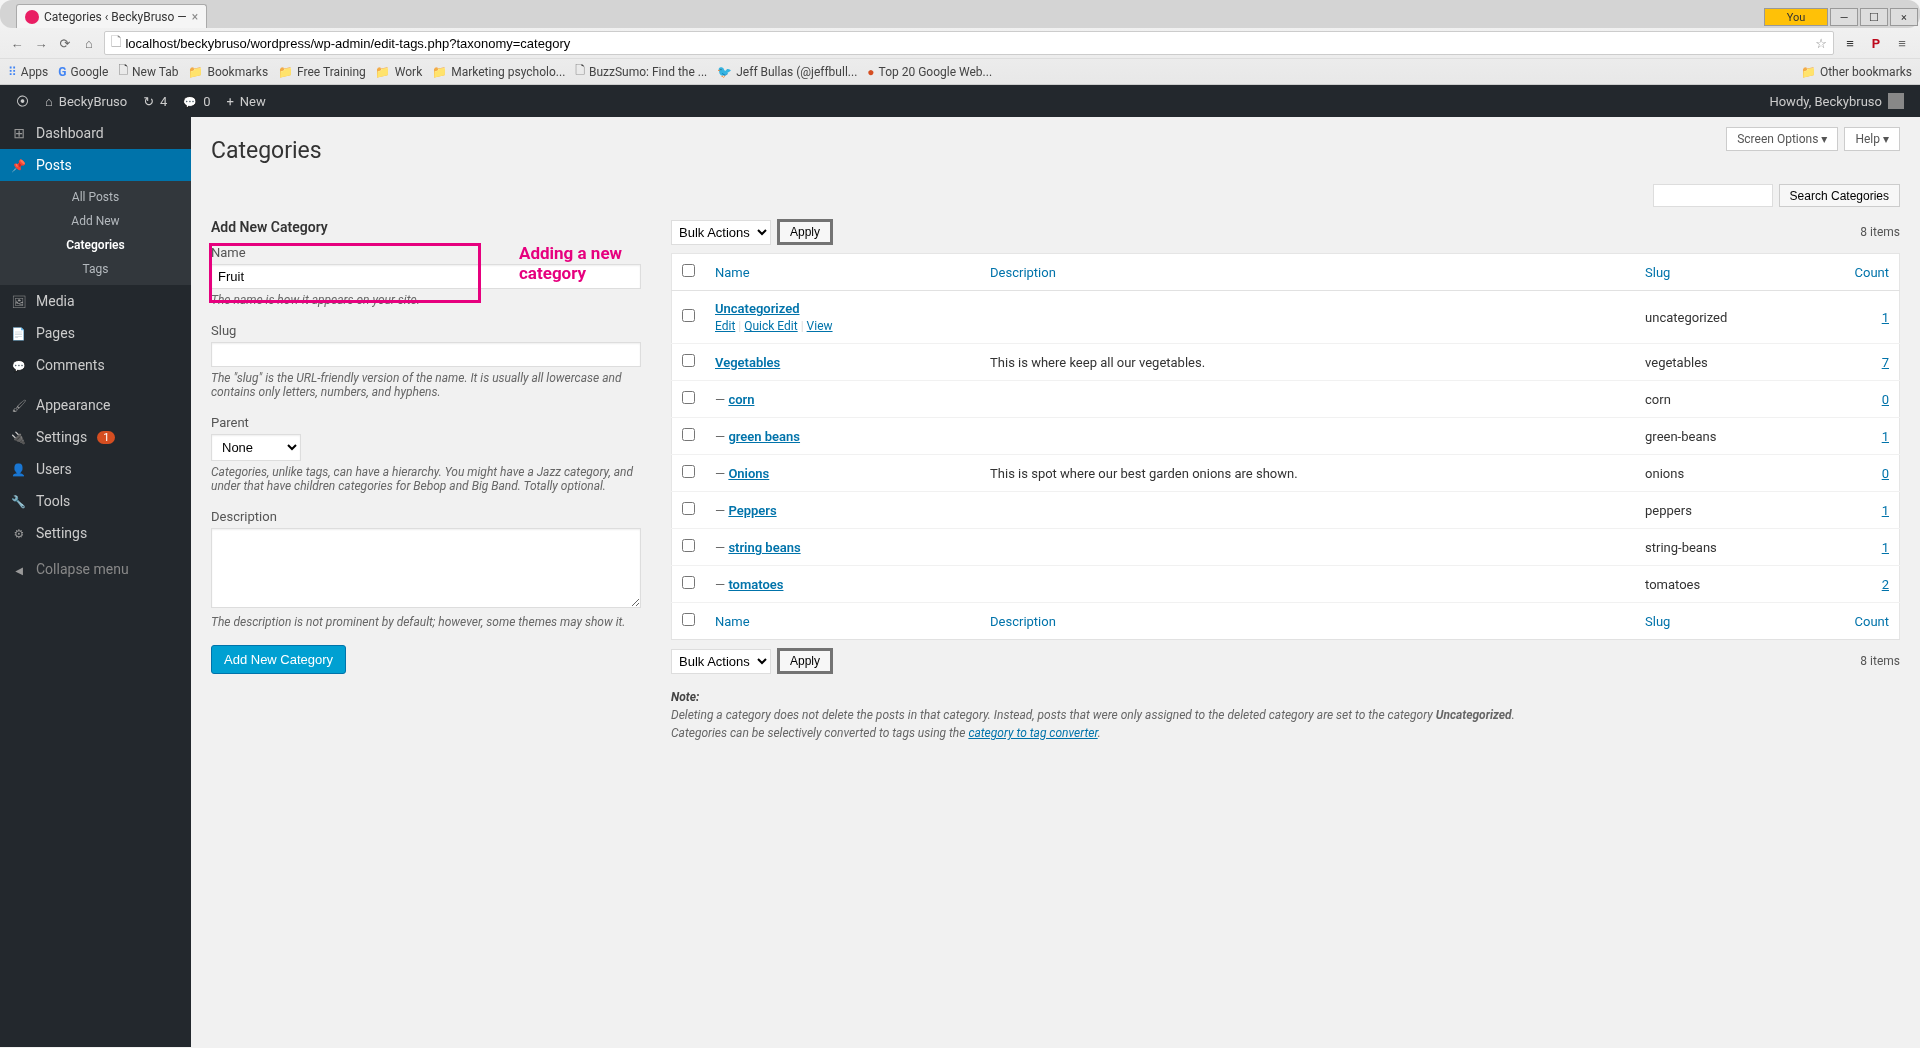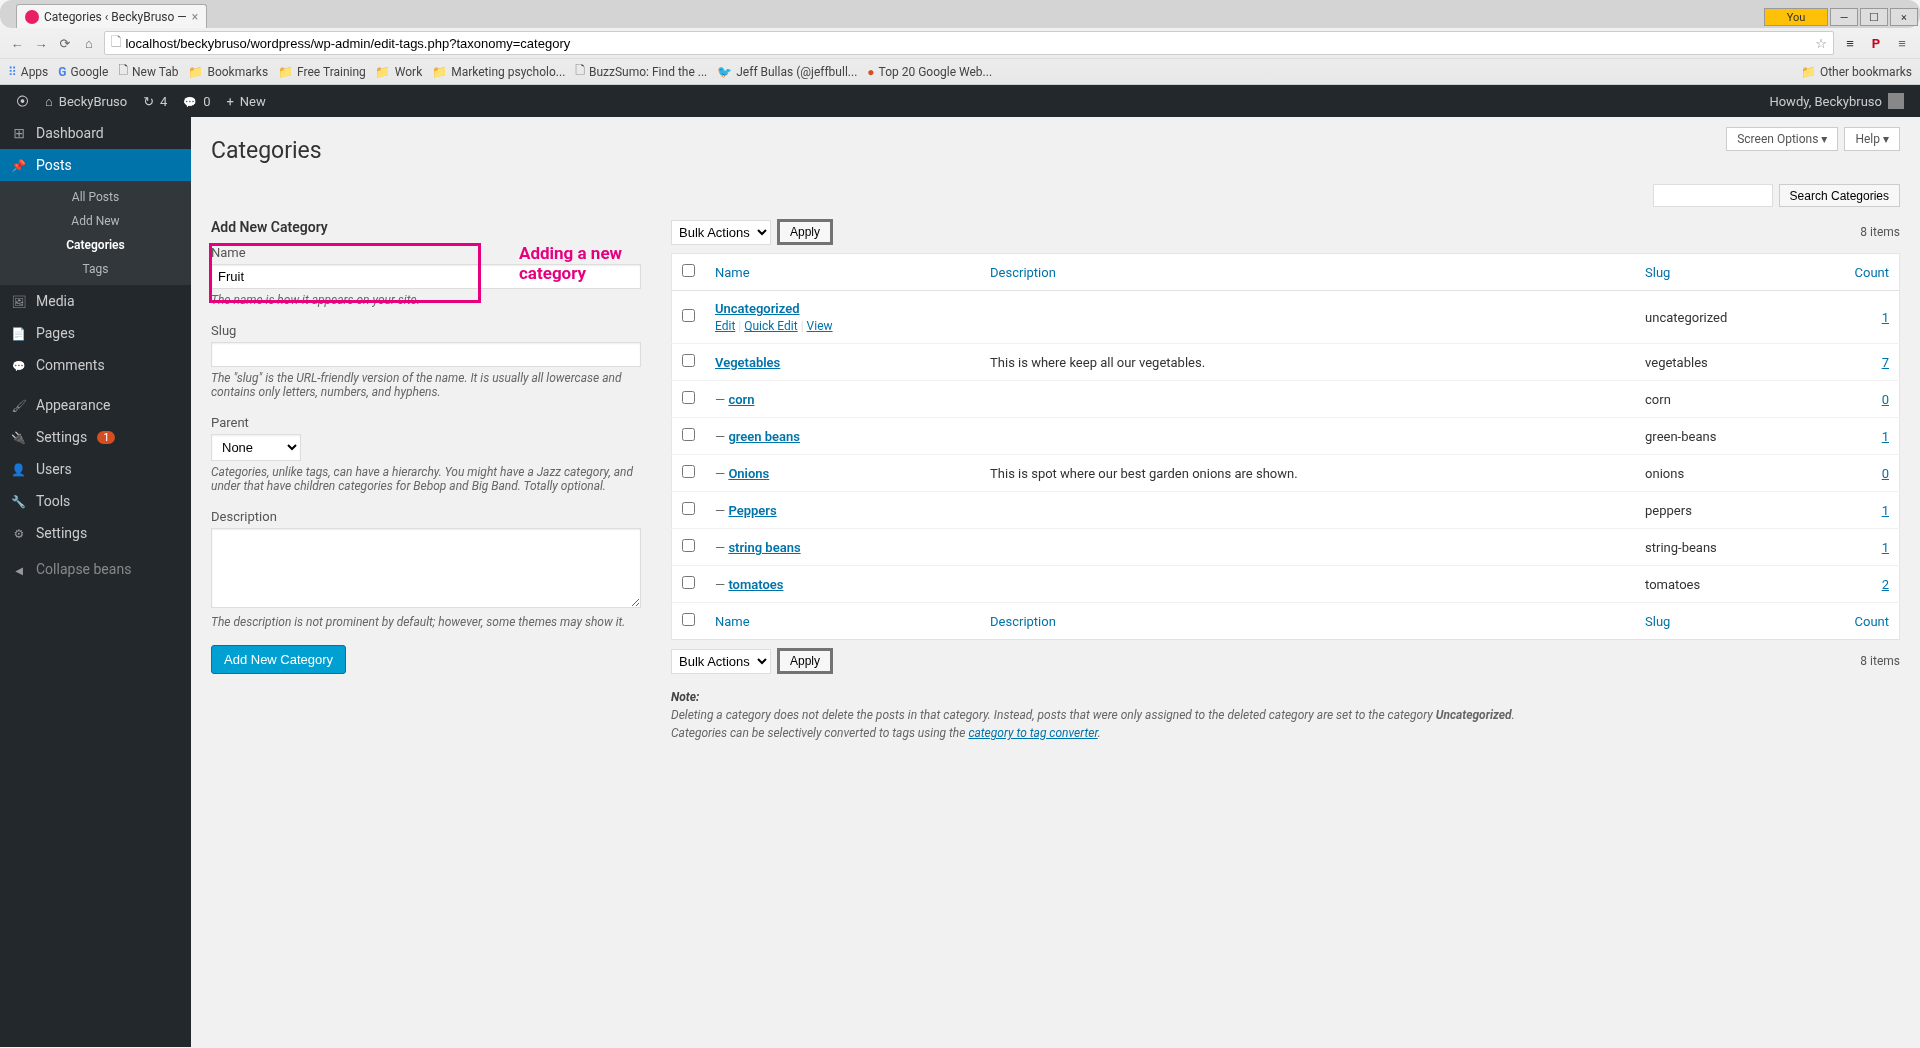--- a/index.html
+++ b/index.html
@@ -270,21 +270,21 @@
     <div class="menu-item">
         <span class="icon i i-tool"></span>
         <span>Tools</span>
       </div>
     <div class="menu-item">
         <span class="icon i i-gear"></span>
         <span>Settings</span>
       </div>
     <div class="menu-item collapse">
         <span class="icon i i-collapse"></span>
-        <span>Collapse beans</span>
+        <span>Collapse menu</span>
       </div>
   </div>
 
   <div class="wp-content">
     <div class="top-actions">
       <span class="btn">Screen Options ▾</span>
       <span class="btn">Help ▾</span>
     </div>
     <h1 class="page-title">Categories</h1>
 

